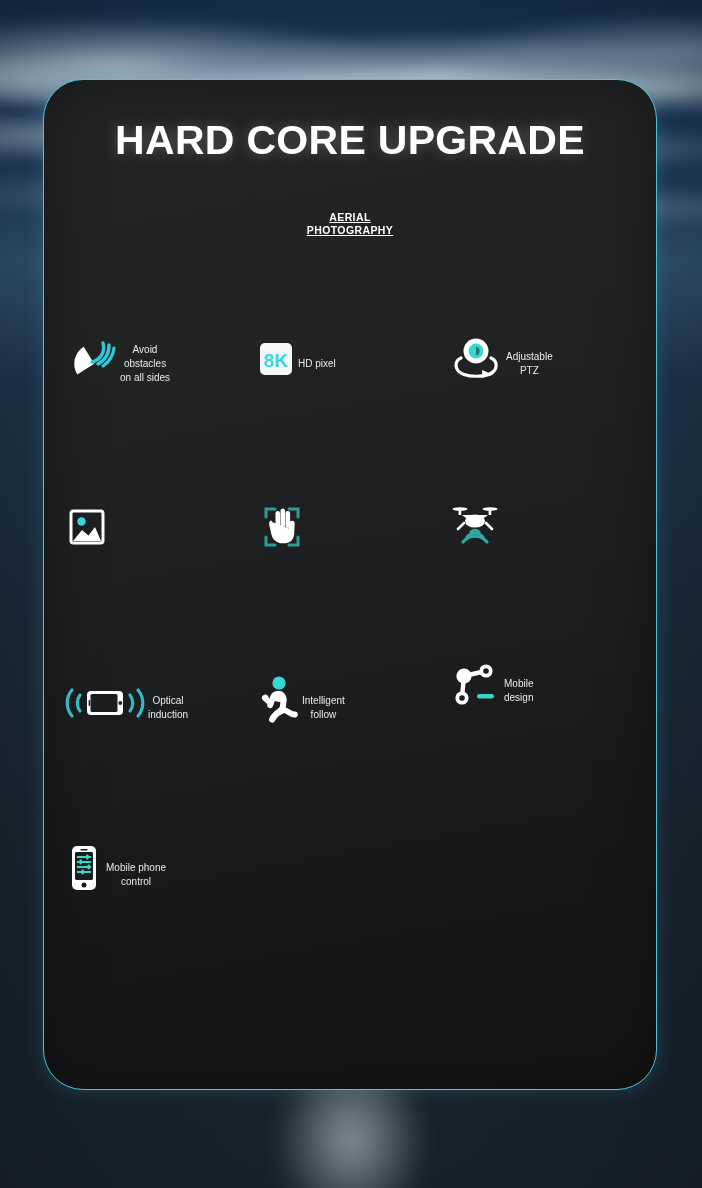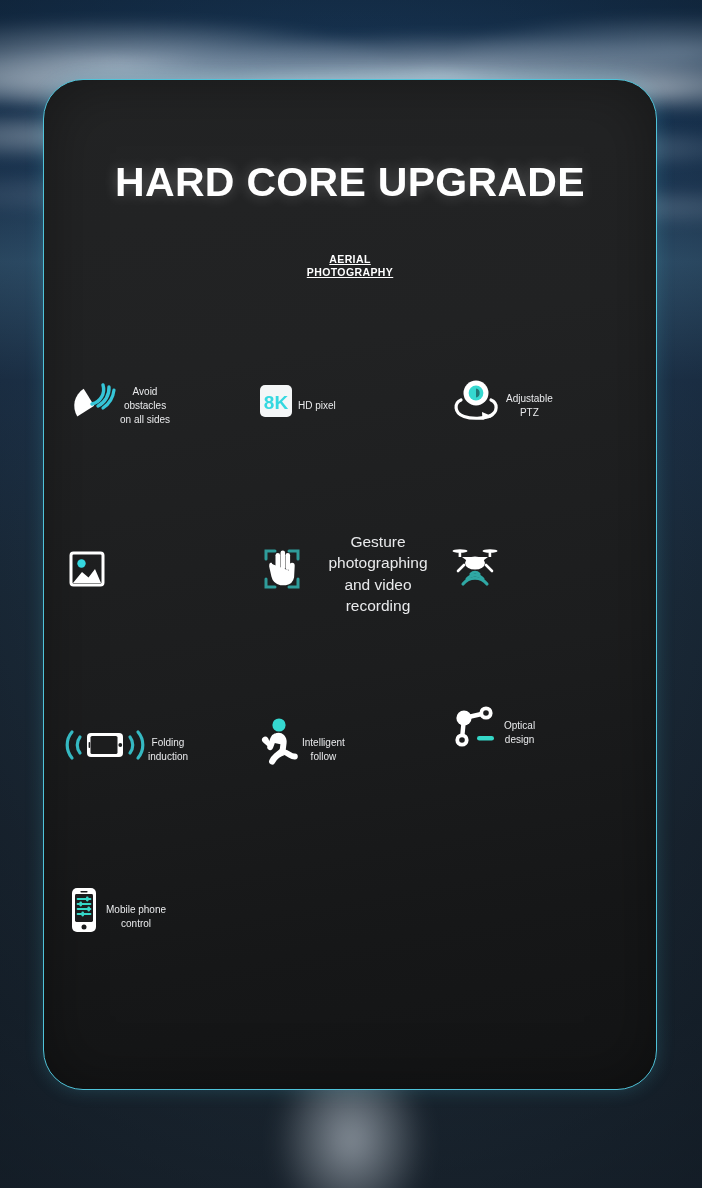--- a/index.html
+++ b/index.html
@@ -92,21 +92,21 @@
     box-sizing: border-box;
     border-radius: 40px;
     border: 1.6px solid #4fc3d9;
     background: linear-gradient(170deg, #232425 0%, #212223 28%, #1c1d1e 58%, #161718 82%, #131415 100%);
     box-shadow: 0 0 18px rgba(79,195,217,.22), inset 0 0 60px rgba(0,0,0,.35);
     overflow: hidden;
   }
 
   .title {
     margin: 0;
-    padding-top: 79px;
+    padding-top: 37px;
     text-align: center;
     color: #ffffff;
     font-size: 41px;
     font-weight: 700;
     letter-spacing: .3px;
     font-family: "Liberation Sans", sans-serif;
     text-shadow: 0 0 14px rgba(255,255,255,.25);
   }
 
   .subtitle {
@@ -241,23 +241,20 @@
             </g>
             <g fill="#ffffff">
               <rect x="21.5" y="11" width="4.6" height="17" rx="2.3"></rect>
               <rect x="26.5" y="8.5" width="4.6" height="19.5" rx="2.3"></rect>
               <rect x="31.5" y="11" width="4.6" height="17" rx="2.3"></rect>
               <path d="M18 21 q-3 1 -2.6 4.5 l2 9 q1.6 7 9 8.8 l5.5 0 q7 -1.2 8.2 -8 l0.6 -11.5 q0.1 -2.8 -2.6 -3 q-2.6 -0.2 -2.9 2.6 l-0.4 5 l-16.8 -6.4 z"></path>
               <path d="M17.2 20.6 q-2.6 0.8 -1.7 3.6 l3.2 8.4 l5.2 -2.2 z"></path>
             </g>
           </svg>
         </div>
-        <div class="cap cap-wide">Gesture
-photographing
-and video recording</div>
       </div>
 
       <div class="cell r2">
         <div class="icon-box">
           <svg width="58" height="52" viewBox="0 0 58 52">
             <g fill="#ffffff">
               <ellipse cx="14" cy="8" rx="7.5" ry="1.7"></ellipse>
               <ellipse cx="44" cy="8" rx="7.5" ry="1.7"></ellipse>
               <rect x="12.6" y="8" width="2.6" height="6"></rect>
               <rect x="42.6" y="8" width="2.6" height="6"></rect>
@@ -282,21 +279,21 @@
               <path d="M10 12 A20 20 0 0 0 10 38"></path>
               <path d="M68 17 A13 13 0 0 1 68 33"></path>
               <path d="M76 12 A20 20 0 0 1 76 38"></path>
             </g>
             <rect x="25" y="13" width="36" height="24" rx="4" fill="#ffffff"></rect>
             <rect x="28.5" y="16" width="27" height="18" rx="1.6" fill="#1c1d1e"></rect>
             <circle cx="58.3" cy="25" r="1.9" fill="#1c1d1e"></circle>
             <rect x="26.6" y="22" width="1.6" height="6" rx=".8" fill="#1c1d1e"></rect>
           </svg>
         </div>
-        <div class="cap">Folding
+        <div class="cap">Optical
 induction</div>
       </div>
 
 
       <div class="cell r3">
         <div class="icon-box">
           <svg width="48" height="58" viewBox="0 0 48 58">
             <circle cx="25" cy="9" r="6.6" fill="#35d8d0"></circle>
             <g fill="#ffffff">
               <path d="M20 18 q6 -3 10 1 q3 3 2.6 8 l-1 8 q-0.4 3 -3.4 2.6 q-3 -0.4 -2.6 -3.4 l0.8 -6 l-9.4 -2 z"></path>
@@ -318,21 +315,21 @@
             <path d="M18 17 L40 12" stroke="#ffffff" stroke-width="4.4" stroke-linecap="round"></path>
             <path d="M18 17 L16 38" stroke="#ffffff" stroke-width="4.4" stroke-linecap="round"></path>
             <circle cx="18" cy="17" r="7.6" fill="#ffffff"></circle>
             <circle cx="40" cy="12" r="6.6" fill="#ffffff"></circle>
             <circle cx="40" cy="12" r="2.8" fill="#1c1d1e"></circle>
             <circle cx="16" cy="39" r="6.6" fill="#ffffff"></circle>
             <circle cx="16" cy="39" r="2.8" fill="#1c1d1e"></circle>
             <rect x="31" y="35" width="17" height="4.6" rx="2.3" fill="#35d8c8"></rect>
           </svg>
         </div>
-        <div class="cap">Optical
+        <div class="cap">Mobile
 design</div>
       </div>
 
       <div class="cell r4">
         <div class="icon-box">
           <svg width="44" height="56" viewBox="0 0 44 56">
             <rect x="10" y="4" width="24" height="44" rx="5" fill="#ffffff"></rect>
             <rect x="13" y="10" width="18" height="28" rx="1.4" fill="#1b1c1d"></rect>
             <rect x="18.4" y="7" width="7.2" height="1.5" rx=".75" fill="#1b1c1d"></rect>
             <circle cx="22" cy="43" r="2.5" fill="#1b1c1d"></circle>

